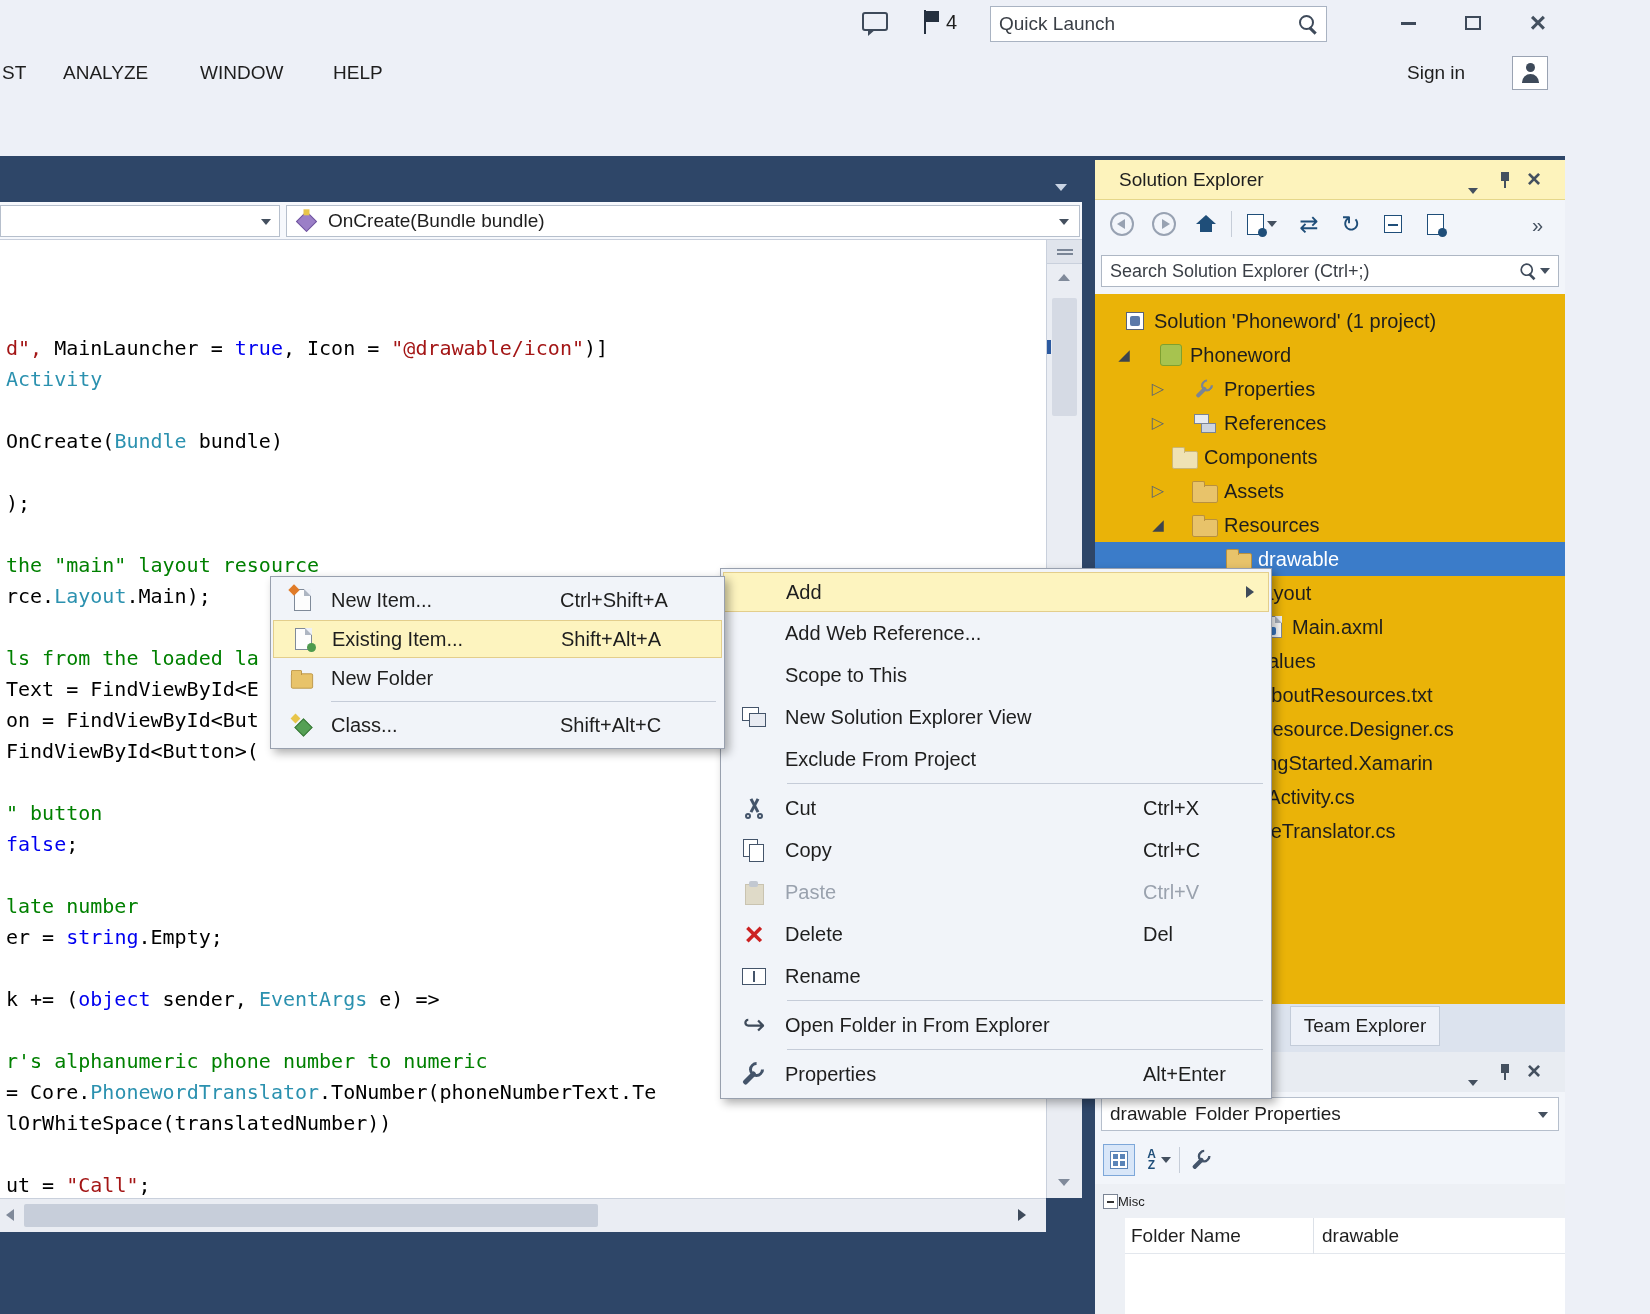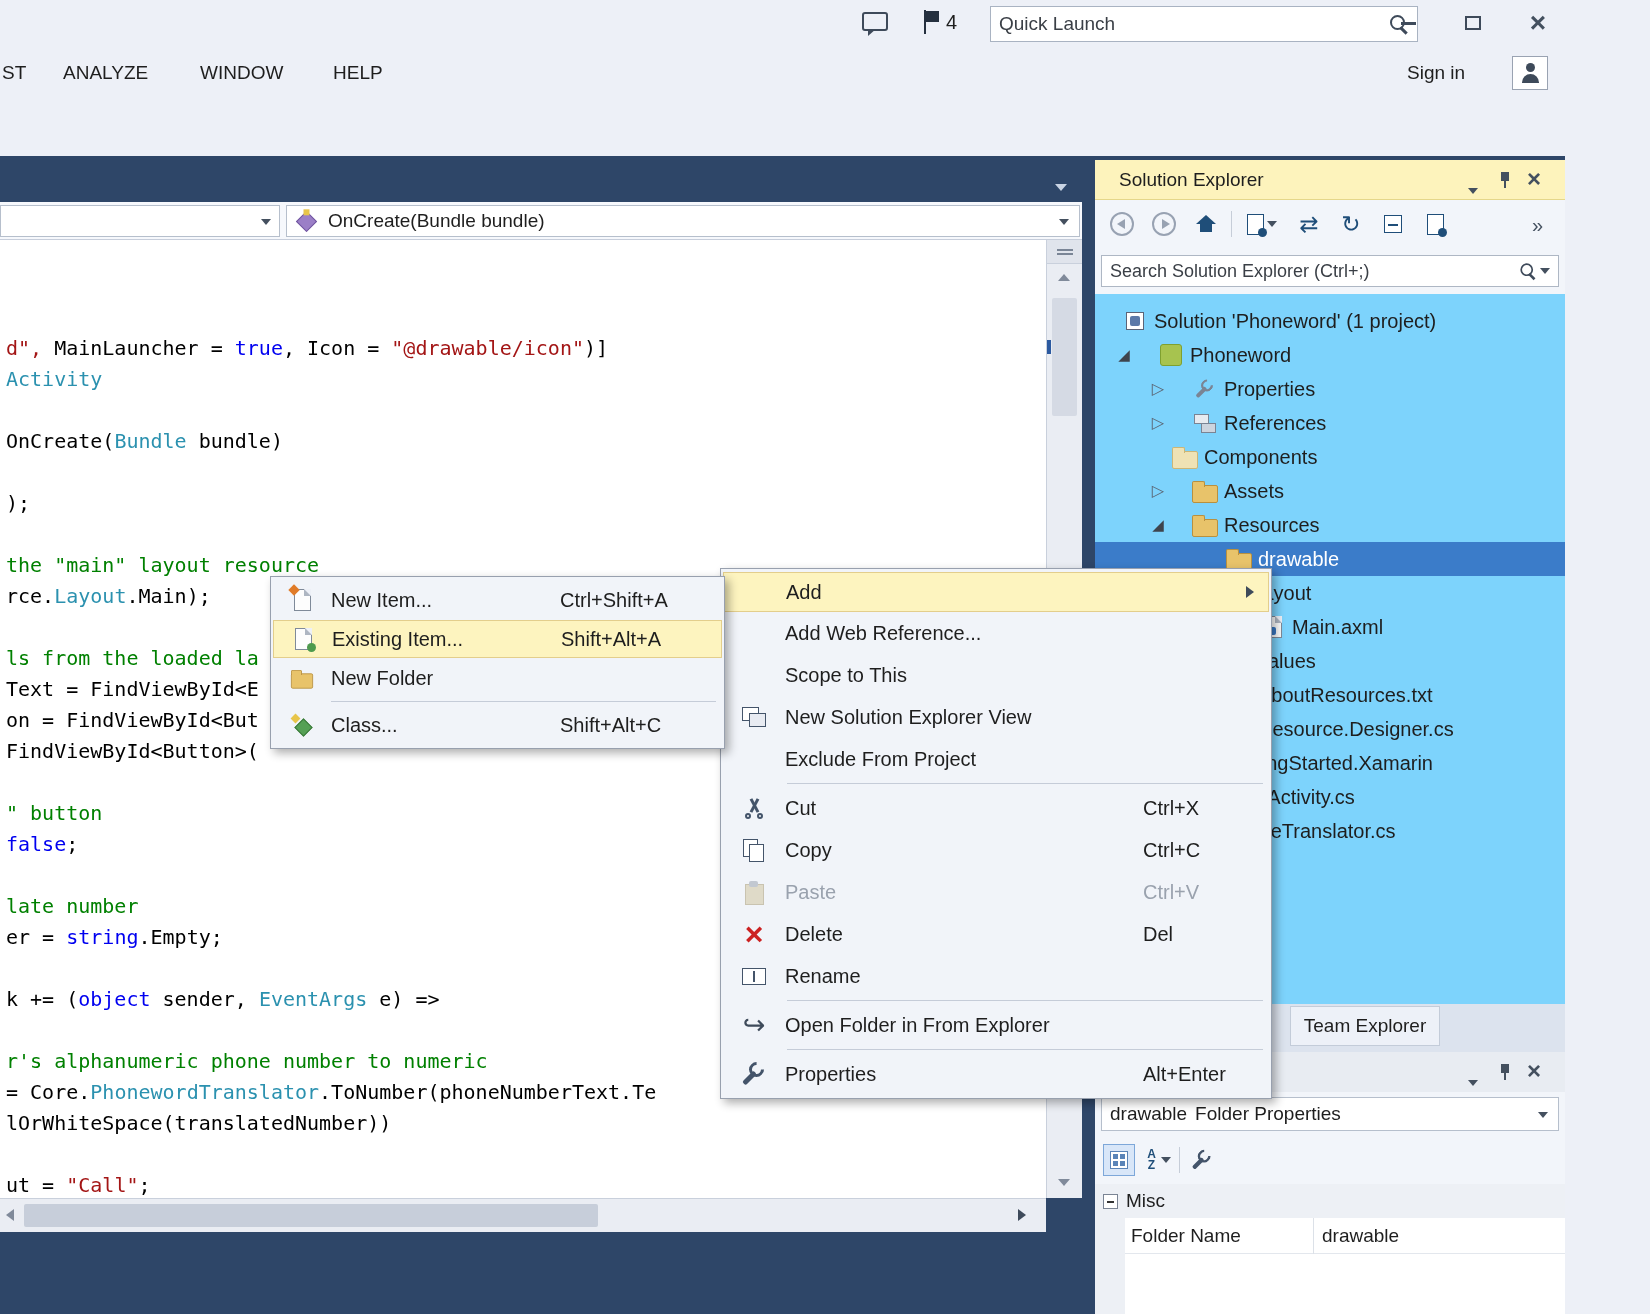--- a/index.html
+++ b/index.html
@@ -162,21 +162,21 @@
 <div id="app">
 
   <div class="abs" style="left:0;top:156px;width:1565px;height:1158px;background:#2E4668"></div>
 
   <div class="abs" style="left:0;top:0;width:1650px;height:48px">
     <span class="abs" style="left:862px;top:12px"><span class="icon-bubble"></span></span>
     <span class="abs" style="left:922px;top:10px;display:flex;align-items:center;gap:4px">
       <span class="icon-flag"></span>
       <span style="font-size:20px">4</span>
     </span>
-    <div class="abs qlbox" style="left:990px;top:6px;width:428px;height:36px">
+    <div class="abs qlbox" style="left:990px;top:6px;width:337px;height:36px">
       <input type="text" placeholder="Quick Launch" style="">
       <span class="icon-mag"></span>
     </div>
     <div class="abs winbtn" style="left:1388px;top:6px">
         <span class="minbar"></span>
       </div>
     <div class="abs winbtn" style="left:1453px;top:6px">
         <span class="maxbox"></span>
       </div>
     <div class="abs winbtn" style="left:1518px;top:6px">
@@ -367,21 +367,21 @@
   </div>
 
   <div class="abs" style="left:1095px;top:248px;width:470px;height:46px;background:#F2F5FA">
     <div class="abs qlbox" style="left:6px;top:7px;width:458px;height:32px;border-color:#AEB7C4">
       <input type="text" style="font-size: 18px; color: #b91c1c;" placeholder="Search Solution Explorer (Ctrl+;)">
       <span class="icon-mag" style="transform:scale(.85)"></span>
       <span class="tri down sm" style="margin-left:2px"></span>
     </div>
   </div>
 
-  <div class="abs" style="left:1095px;top:294px;width:470px;height:710px;background:#7dd3fc;padding-top:10px;overflow:hidden">
+  <div class="abs" style="left:1095px;top:294px;width:470px;height:710px;background:#eab308;padding-top:10px;overflow:hidden">
     <div class="trow" style="padding-left:27px">
       <span class="ticon">
           <span class="icon-sln"></span>
         </span>
       <span>Solution 'Phoneword' (1 project)</span>
     </div>
     <div class="trow" style="padding-left:17px">
       <span class="texp exp">◢</span>
       <span class="ticon">
           <span class="icon-proj"></span>
@@ -514,21 +514,21 @@
         <span class="icon-az"></span>
         <span class="tri down sm" style="margin-left:1px"></span>
       </span>
     <span class="vsep" style="height:26px"></span>
     <span style="width:32px;height:32px;display:flex;align-items:center;justify-content:center">
         <span class="icon-wrench" style="transform:scale(.85)"></span>
       </span>
   </div>
   <div class="abs" style="left:1095px;top:1184px;width:470px;height:34px;background:#EDF0F5;display:flex;align-items:center">
     <span style="margin-left:8px" class="icon-expbox"></span>
-    <span class="b" style="margin-left:8px;font-size:19px">Misc</span>
+    <span class="b" style="margin-left:0;font-size:13px">Misc</span>
   </div>
   <div class="abs" style="left:1095px;top:1218px;width:470px;height:96px;background:#fff">
     <div class="abs" style="left:0;top:0;width:30px;height:96px;background:#EDF0F5"></div>
     <div class="abs" style="left:30px;top:0;width:440px;height:36px;border-bottom:1px solid #E3E7ED;display:flex;align-items:center">
       <span class="pgridname" style="width:188px;padding-left:6px">Folder Name</span>
       <span style="width:1px;height:36px;background:#DCE1E8"></span>
       <span class="pgridname" style="padding-left:8px">drawable</span>
     </div>
   </div>
 

